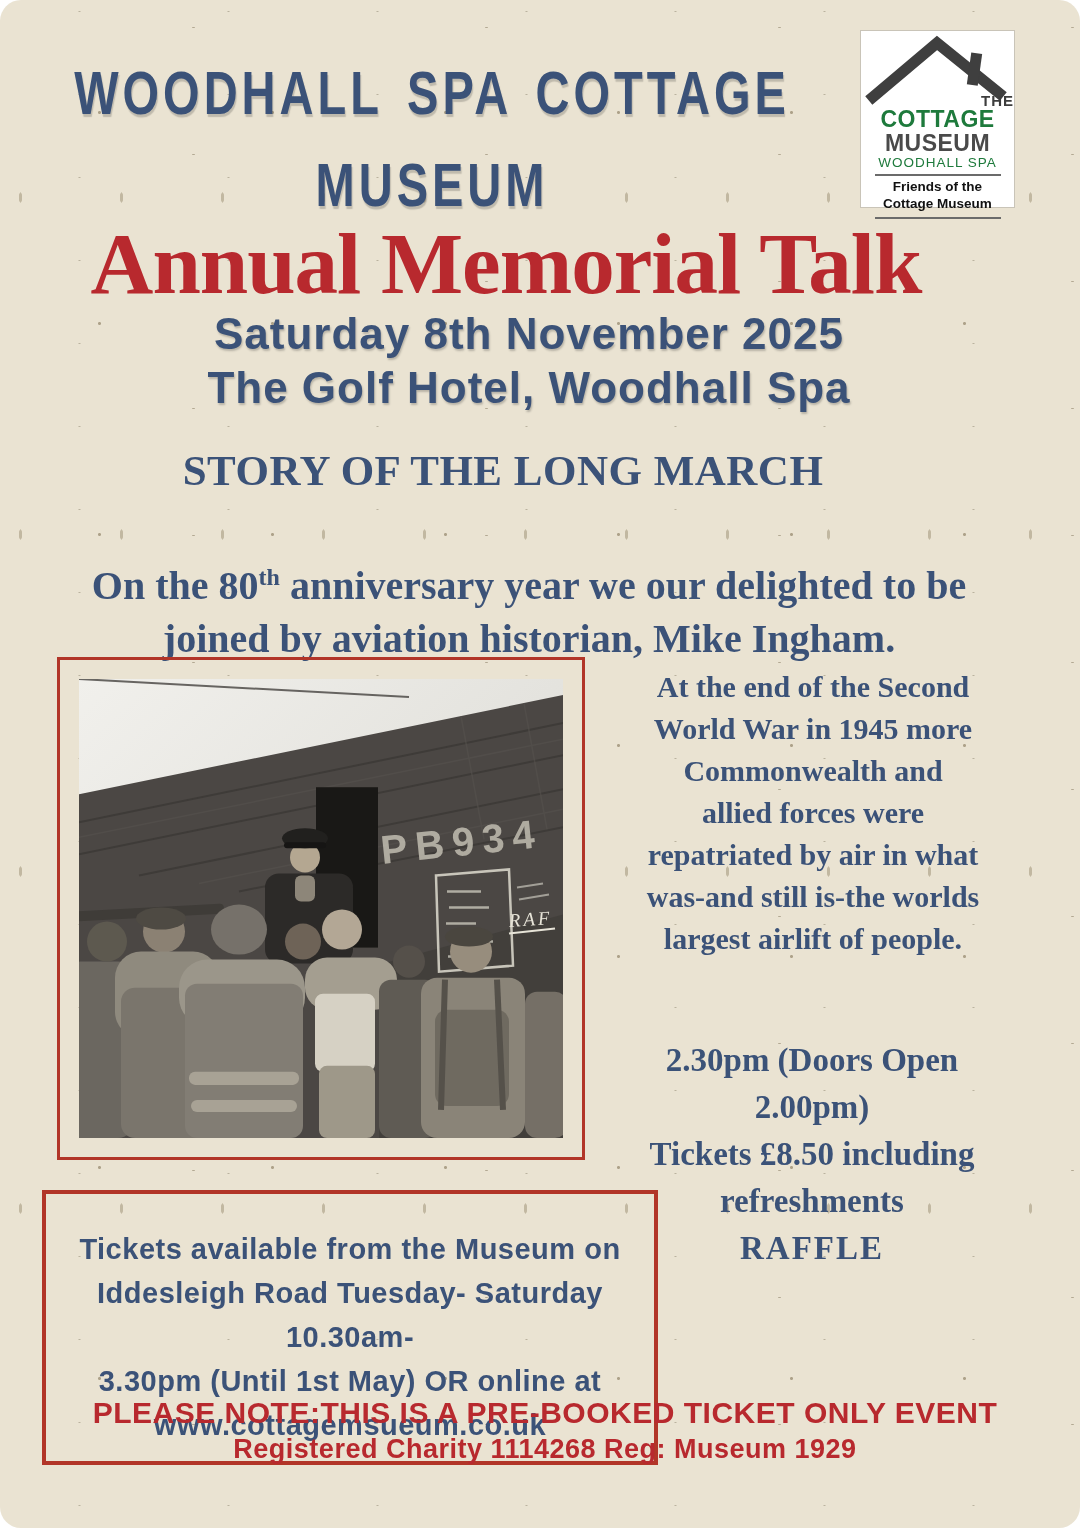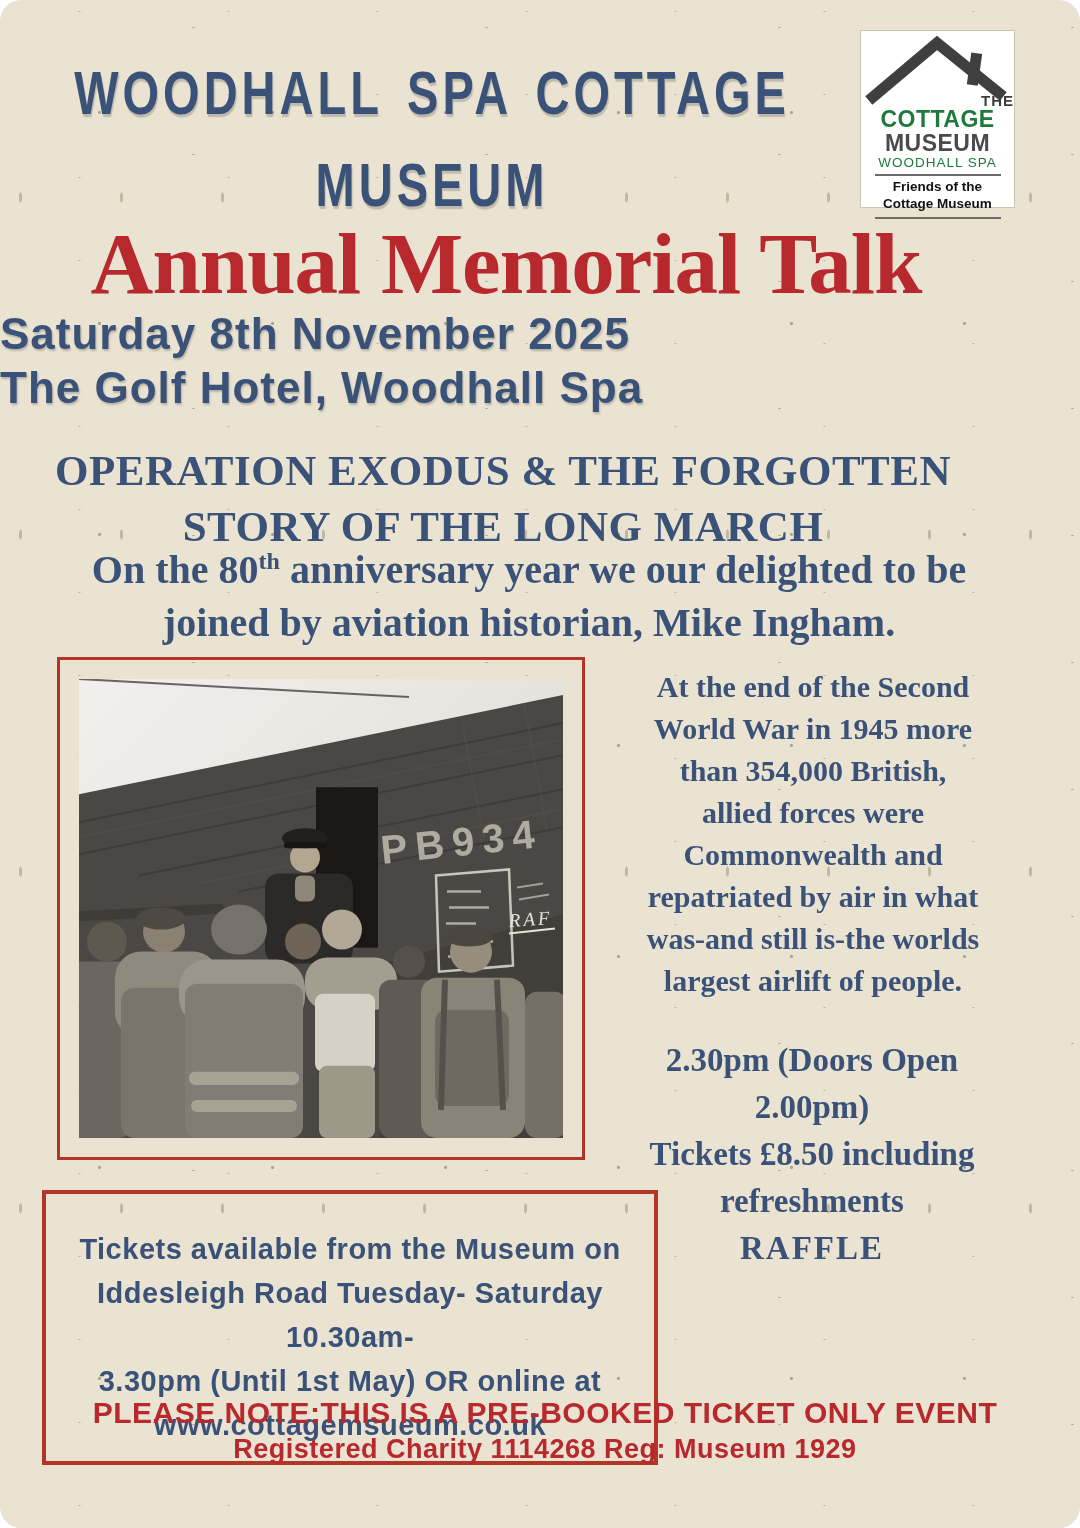--- a/index.html
+++ b/index.html
@@ -43,33 +43,33 @@
   .logo .l-divider{width:126px;height:2px;background:#6b6b6b;margin:4px auto 3px;}
   .logo .l-friends{font-size:13.5px;font-weight:bold;color:#111;line-height:1.25;}
 
   
   .title{
     position:absolute;top:213px;left:0;width:1012px;text-align:center;
     font-family:"Liberation Serif",serif;font-weight:bold;font-size:87px;
     color:#b8292e;letter-spacing:-1px;
   }
   .date-block{
-    position:absolute;top:307px;left:0;width:1058px;
+    position:absolute;top:307px;left:0;width:1058px;text-align:center;
     font-weight:bold;font-size:44px;line-height:54px;color:#3b5278;
     letter-spacing:1px;text-shadow:1px 2px 2px rgba(40,40,40,.25);
   }
 
   
   .subject{
     position:absolute;top:443px;left:0;width:1006px;text-align:center;
     font-family:"Liberation Serif",serif;font-weight:bold;font-size:43px;line-height:56px;
     color:#3b5278;letter-spacing:.5px;
   }
   .intro{
-    position:absolute;top:535px;left:0;width:1058px;text-align:center;
+    position:absolute;top:551px;left:0;width:1058px;text-align:center;
     font-family:"Liberation Serif",serif;font-weight:bold;font-size:40px;line-height:53px;
     color:#3b5278;
   }
   .intro sup{font-size:24px;}
 
   
   .photo-frame{
     position:absolute;top:657px;left:57px;width:528px;height:503px;
     border:3px solid #b23528;box-sizing:border-box;padding:19px;
   }
@@ -134,21 +134,20 @@
   </div>
 
   <div class="title">Annual Memorial Talk</div>
 
   <div class="date-block">
     <div>Saturday 8th November 2025</div>
     <div>The Golf Hotel, Woodhall Spa</div>
   </div>
 
   <div class="subject">
-    <div>OPERATION EXODUS &amp; THE FORGOTTEN</div>
     <div>STORY OF THE LONG MARCH</div>
   </div>
 
   <div class="intro">
     <div><span>On the 80</span><sup>th</sup><span> anniversary year we our delighted to be</span></div>
     <div>joined by aviation historian, Mike Ingham.</div>
   </div>
 
   <div class="photo-frame">
     <svg viewBox="0 0 484 458" preserveAspectRatio="none">
@@ -231,23 +230,22 @@
         <line x1="366" y1="300" x2="362" y2="430" stroke="#55514a" stroke-width="6"></line>
         <line x1="418" y1="300" x2="424" y2="430" stroke="#55514a" stroke-width="6"></line>
         <rect x="446" y="312" width="42" height="146" rx="12" fill="#756f66"></rect>
       </g>
     </svg>
   </div>
 
   <div class="body-par">
     <div>At the end of the Second</div>
     <div>World War in 1945 more</div>
-    <div>than 354,000 British,</div>
+    <div>Commonwealth and</div>
     <div>allied forces were</div>
-    <div>Commonwealth and</div>
     <div>repatriated by air in what</div>
     <div>was-and still is-the worlds</div>
     <div>largest airlift of people.</div>
   </div>
 
   <div class="schedule">
     <div>2.30pm (Doors Open</div>
     <div>2.00pm)</div>
     <div>Tickets £8.50 including</div>
     <div>refreshments</div>

